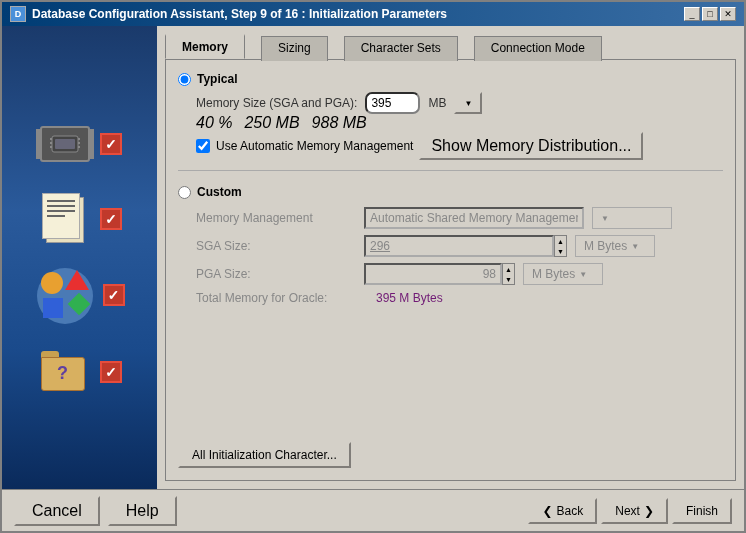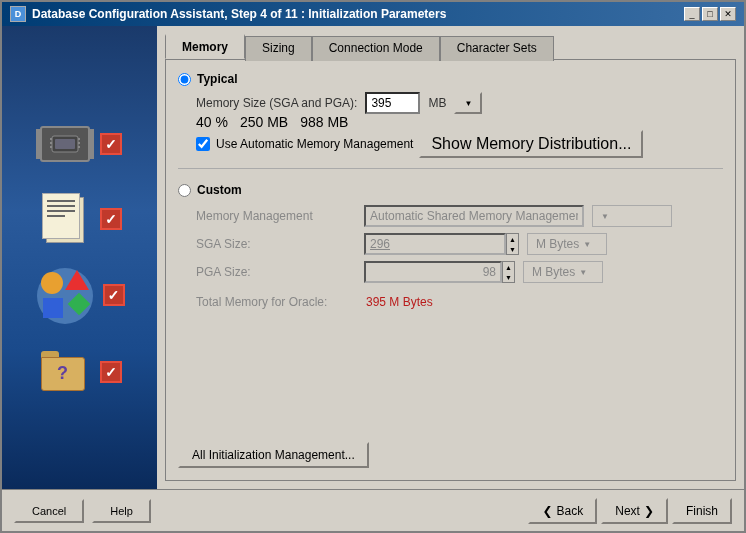--- a/index.html
+++ b/index.html
@@ -260,21 +260,21 @@
     .right-panel {
       flex: 1;
       background: #d4d0c8;
       display: flex;
       flex-direction: column;
       padding: 8px;
     }
 
     .tabs {
       display: flex;
-      gap: 0;
+      gap: 16px;
       margin-bottom: 0;
     }
 
     .tab {
       padding: 4px 16px;
       background: #d4d0c8;
       border: 1px solid #808080;
       border-bottom: none;
       cursor: pointer;
       font-size: 12px;
@@ -394,21 +394,21 @@
       width: 14px;
       height: 14px;
     }
 
     .percentage-row {
       display: flex;
       align-items: center;
       gap: 12px;
     }
 
-    .pct-val { font-size: 14px; }
+    .pct-val { font-size: 16px; font-style: italic; }
 
     .show-btn {
       border: 2px outset #d4d0c8;
       background: #d4d0c8;
       padding: 3px 10px;
       font-size: 16px;
       cursor: pointer;
     }
 
     .custom-section {
@@ -435,22 +435,21 @@
       border: none;
       font-size: 7px;
       cursor: pointer;
       padding: 0 2px;
       line-height: 1;
     }
 
     .total-memory-row {
       display: flex;
       align-items: center;
-      gap: 10px;
-      margin-top: 6px;
+      gap: 20px;
     }
 
     .bottom-buttons {
       display: flex;
       justify-content: flex-start;
       margin-top: auto;
       padding-top: 8px;
     }
 
     .init-btn {
@@ -474,21 +473,21 @@
 
     .footer-left {
       display: flex;
       gap: 8px;
     }
 
     .footer-btn {
       border: 2px outset #d4d0c8;
       background: #d4d0c8;
       padding: 4px 16px;
-      font-size: 11px;
+      font-size: 16px;
       cursor: pointer;
     }
 
     .footer-right {
       display: flex;
       gap: 4px;
       align-items: center;
     }
 
     .nav-btn {
@@ -507,21 +506,21 @@
     }
   </style>
 </head>
 <body>
 
 <div class="window">
 
   <div class="title-bar">
     <div class="title-bar-left">
       <div class="title-icon">D</div>
-      <span class="title-text">Database Configuration Assistant, Step 4 of 11 : Initialization Parameters</span>
+      <span class="title-text">Database Configuration Assistant, Step 9 of 16 : Initialization Parameters</span>
     </div>
     <div class="title-controls">
       <button class="title-btn">_</button>
       <button class="title-btn">□</button>
       <button class="title-btn">✕</button>
     </div>
   </div>
 
   <div class="content-area">
 
@@ -590,39 +589,39 @@
     <div class="right-panel">
 
       <div class="tabs">
         <div class="tab active">
           <span>Memory</span>
         </div>
         <div class="tab">
           <span>Sizing</span>
         </div>
         <div class="tab">
+          <span>Character Sets</span>
+        </div>
+        <div class="tab">
           <span>Connection Mode</span>
-        </div>
-        <div class="tab">
-          <span>Character Sets</span>
         </div>
       </div>
 
       <div class="tab-content">
 
         <div class="radio-row">
           <input type="radio" name="memtype" id="typical" checked="" style="">
           <label for="typical" class="radio-label">Typical</label>
         </div>
 
         <div class="field-group">
 
           <div class="field-row" style="margin-top:6px;">
             <span class="field-label">Memory Size (SGA and PGA):</span>
-            <input type="text" class="text-input" value="395" style="width: 55px;">
+            <input type="text" class="text-input" value="395" style="width: 55px; border-radius: 7px;">
             <span class="unit-text">MB</span>
             <div class="dropdown-btn">
               <span class="select-arrow">▼</span>
             </div>
           </div>
 
           <div class="field-row percentage-row">
             <span class="pct-val">40 %</span>
             <span class="pct-val">250 MB</span>
             <span class="pct-val">988 MB</span>
@@ -649,21 +648,21 @@
               <span class="field-label disabled">Memory Management</span>
               <input type="text" class="text-input disabled" style="width: 220px;" disabled="" value="Automatic Shared Memory Management">
               <div class="dropdown-disabled">
                 <span class="select-arrow">▼</span>
               </div>
             </div>
 
             <div class="field-row">
               <span class="field-label disabled">SGA Size:</span>
               <div class="spinner-input">
-                <input type="text" class="text-input disabled" style="width: 142px; text-decoration: underline;" value="296" disabled="">
+                <input type="text" class="text-input disabled" style="width: 190px; text-decoration: underline;" value="296" disabled="">
                 <div class="spin-btn">
                   <button class="spin-up">▲</button>
                   <button class="spin-down">▼</button>
                 </div>
               </div>
               <div class="dropdown-disabled">
                 <span>M Bytes</span>
                 <span class="select-arrow">▼</span>
               </div>
             </div>
@@ -678,27 +677,27 @@
                 </div>
               </div>
               <div class="dropdown-disabled">
                 <span>M Bytes</span>
                 <span class="select-arrow">▼</span>
               </div>
             </div>
 
             <div class="total-memory-row">
               <span class="field-label disabled">Total Memory for Oracle:</span>
-              <span style="color:#b91c1c;font-size:12px;">395 M Bytes</span>
+              <span style="color:#701a75;font-size:12px;">395 M Bytes</span>
             </div>
           </div>
         </div>
 
         <div class="bottom-buttons">
-          <button class="init-btn">All Initialization Management...</button>
+          <button class="init-btn">All Initialization Character...</button>
         </div>
       </div>
 
     </div>
   </div>
 
   <div class="footer">
     <div class="footer-left">
       <button class="footer-btn">Cancel</button>
       <button class="footer-btn">Help</button>

